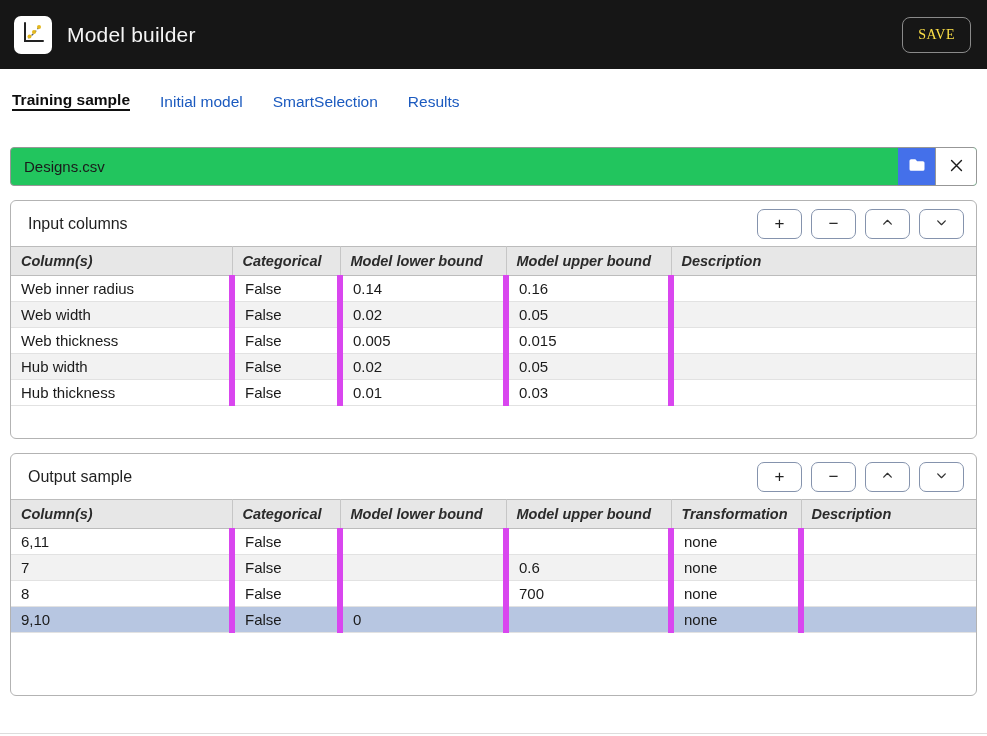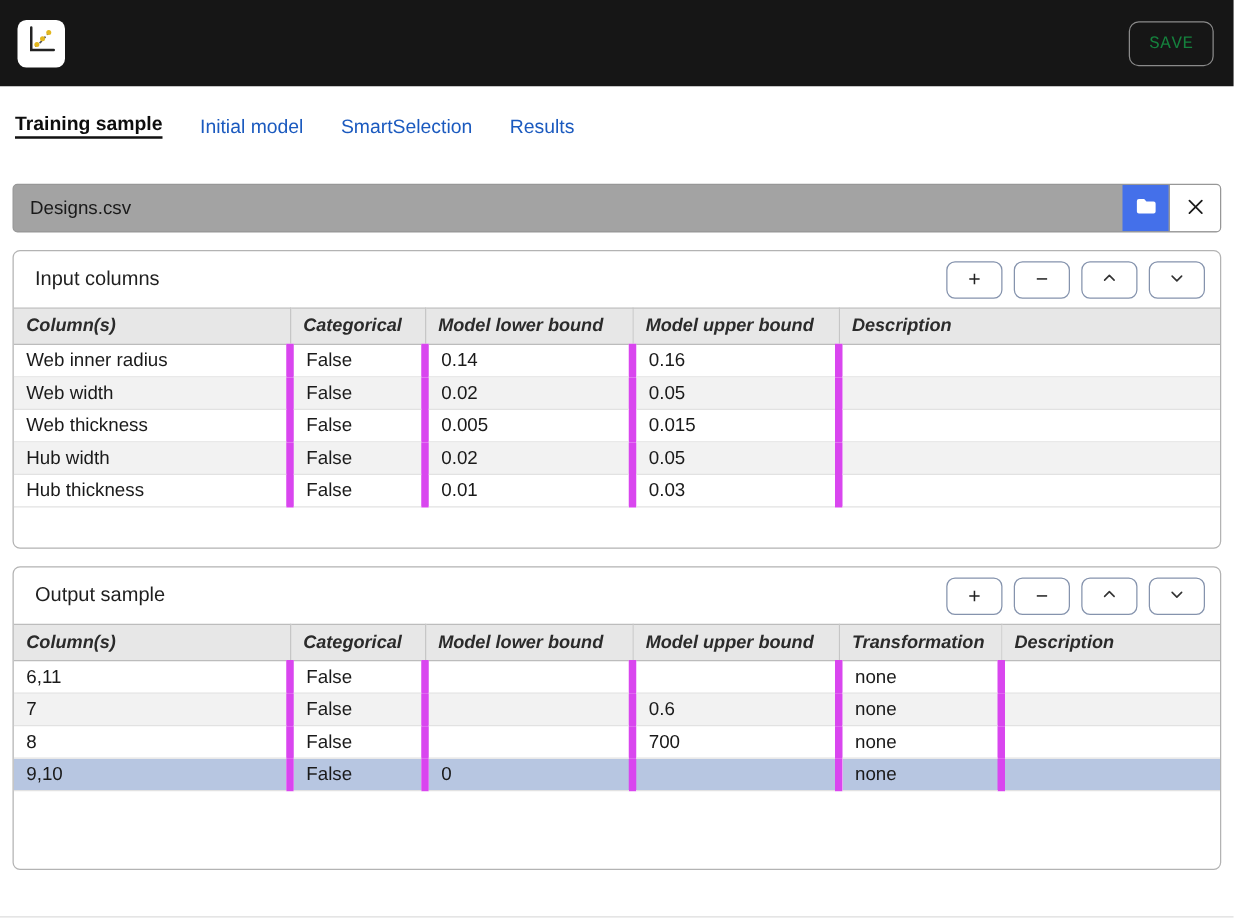--- a/index.html
+++ b/index.html
@@ -28,26 +28,26 @@
   .app-title {
     color: #f5f5f5;
     font-size: 21px;
     font-weight: 400;
     margin-left: 15px;
     letter-spacing: 0.2px;
   }
   .save-button {
     margin-left: auto;
     background: transparent;
-    color: #15803d;
+    color: #fde047;
     border: 1px solid #8a8a8a;
     border-radius: 8px;
     padding: 9px 15px;
     font-size: 14px;
-    font-family: Liberation Mono, monospace;
+    font-family: Liberation Serif, serif;
     letter-spacing: 0.5px;
     cursor: pointer;
   }
   
   .tab-bar {
     display: flex;
     align-items: flex-end;
     gap: 30px;
     padding: 22px 12px 0 12px;
   }
@@ -65,21 +65,21 @@
   .content { padding: 0 10px; }
   
   .file-row {
     margin-top: 36px;
     height: 39px;
     border: 1px solid #979797;
     border-radius: 4px;
     display: flex;
     align-items: stretch;
     overflow: hidden;
-    background: #a3a3a3;
+    background: #22c55e;
   }
   .file-input {
     flex: 1;
     border: none;
     outline: none;
     padding: 0 13px;
     font-size: 15px;
     font-family: inherit;
     color: #1a1a1a;
     background: transparent;
@@ -183,20 +183,21 @@
     <span>
       <svg width="26" height="26" viewBox="0 0 26 26">
         <path d="M5 3 V21 H23" fill="none" stroke="#222" stroke-width="2" stroke-linecap="round"></path>
         <path d="M8 18 C 12 16, 15 12, 20 6" fill="none" stroke="#555" stroke-width="1.3" stroke-dasharray="2.5 2"></path>
         <circle cx="9.5" cy="16.5" r="2" fill="#e3b71e"></circle>
         <circle cx="14" cy="12" r="2" fill="#e3b71e"></circle>
         <circle cx="19" cy="7" r="2" fill="#e3b71e"></circle>
       </svg>
     </span>
   </div>
+  <h1 class="app-title">Model builder</h1>
   <button class="save-button">SAVE</button>
 </header>
 
 <nav class="tab-bar">
   <div class="tab active">Training sample</div>
   <div class="tab">Initial model</div>
   <div class="tab">SmartSelection</div>
   <div class="tab">Results</div>
 </nav>
 

